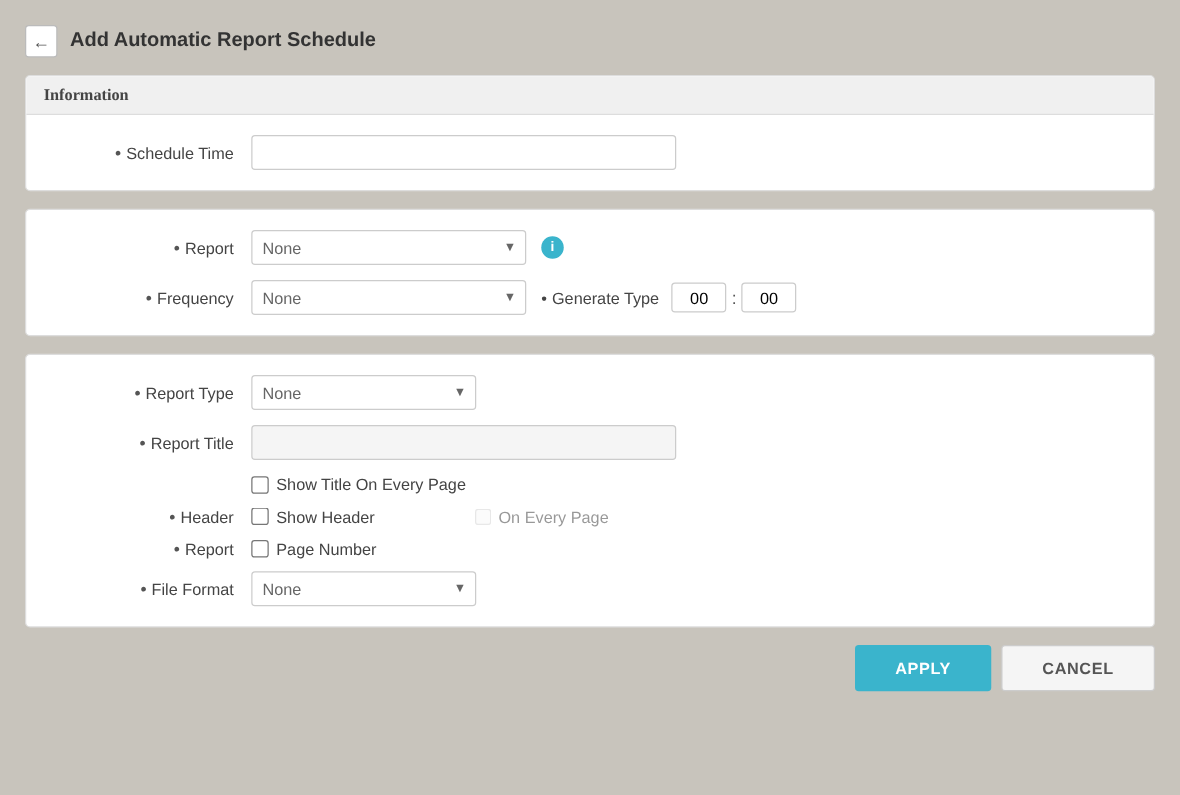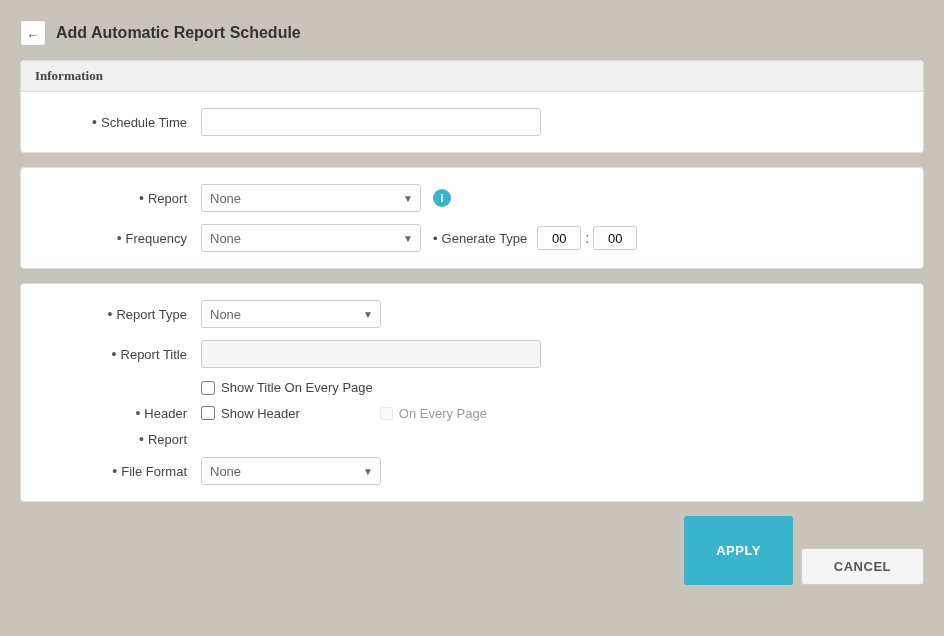--- a/index.html
+++ b/index.html
@@ -224,21 +224,20 @@
     .btn-cancel {
       background: #f5f5f5;
       color: #555;
       border: 1px solid #ccc;
       border-radius: 3px;
       padding: 10px 32px;
       font-size: 13px;
       font-weight: bold;
       cursor: pointer;
       letter-spacing: 0.5px;
-      margin-top: 32px;
     }
   </style>
 </head>
 <body>
 
 <div class="page-wrapper">
 
   <div class="page-title-row">
     <div class="back-btn">
       <span>←</span>
@@ -356,20 +355,26 @@
             <span>On Every Page</span>
           </div>
         </div>
       </div>
 
       <div class="header-footer-row">
         <div class="label-col">
           <span class="required-dot">•</span>
           <span>Report</span>
         </div>
+        <div class="input-col">
+          <label class="checkbox-row">
+            <input type="checkbox" style="">
+            <span>Page Number</span>
+          </label>
+        </div>
       </div>
 
       <div class="form-row">
         <div class="label-col">
           <span class="required-dot">•</span>
           <span>File Format</span>
         </div>
         <div class="input-col">
           <div class="select-wrapper">
             <select class="select-input select-input-sm">

